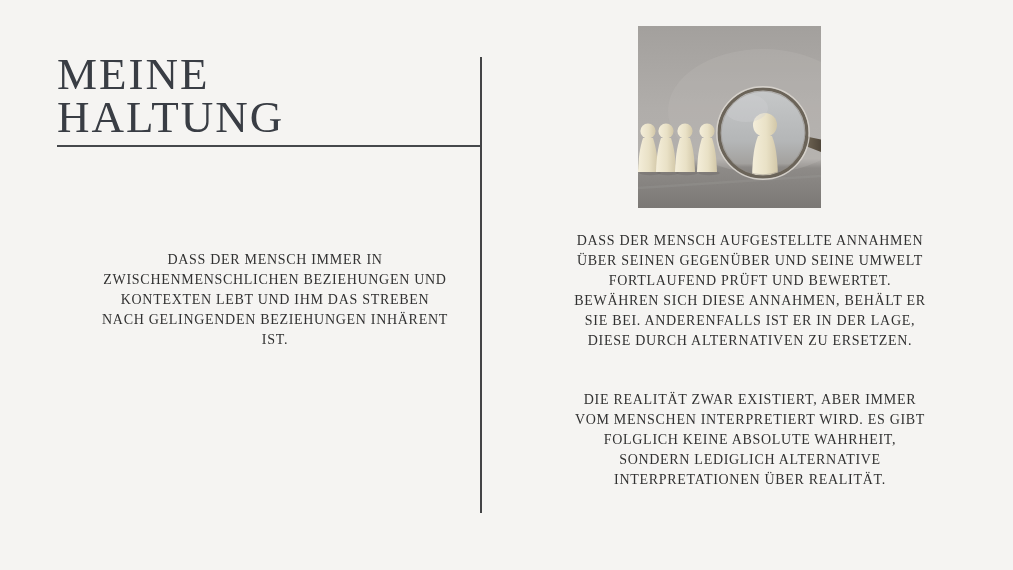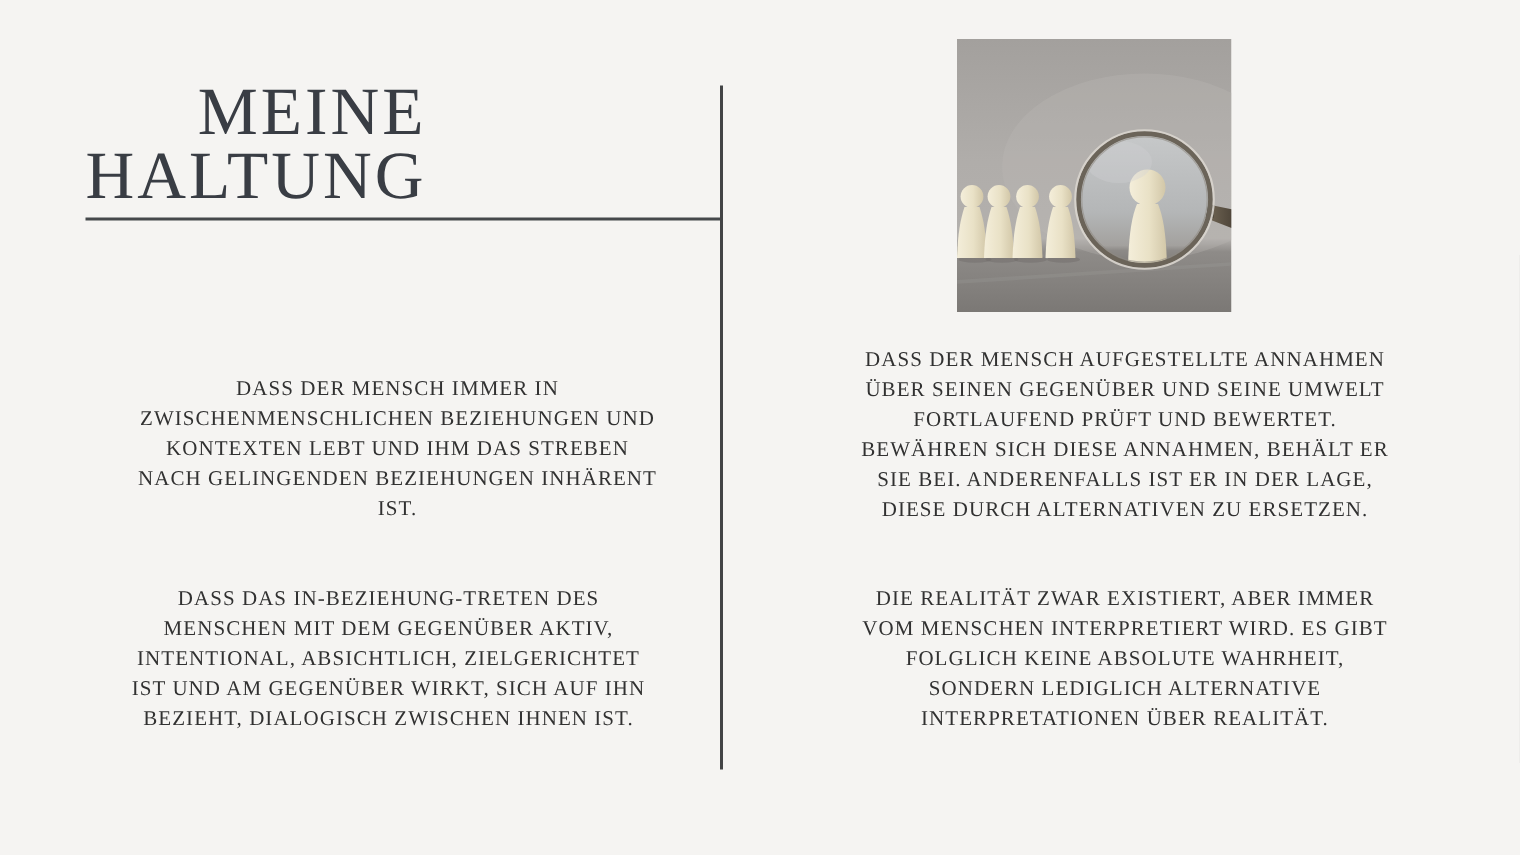--- a/index.html
+++ b/index.html
@@ -18,21 +18,20 @@
     position: absolute;
     left: 57px;
     top: 53px;
     font-family: "Liberation Serif", "DejaVu Serif", serif;
     font-size: 45px;
     line-height: 43px;
     font-weight: 500;
     letter-spacing: 2px;
     color: #393d44;
     white-space: pre-line;
-    text-align: right;
   }
 
   .title-rule {
     position: absolute;
     left: 57px;
     top: 145px;
     width: 424px;
     height: 2px;
     background: #45484b;
   }
@@ -62,21 +61,21 @@
   .para {
     position: absolute;
     font-family: "Liberation Serif", "DejaVu Serif", serif;
     font-size: 14px;
     line-height: 20px;
     letter-spacing: 0.7px;
     color: #313131;
     text-align: center;
     white-space: pre-line;
   }
-  .para-l1 { left: 50px;  top: 250px; width: 430px; }
+  .para-l1 { left: 60px;  top: 250px; width: 430px; }
   .para-l2 { left: 44px;  top: 390px; width: 430px; }
   .para-r1 { left: 515px; top: 231px; width: 470px; }
   .para-r2 { left: 515px; top: 390px; width: 470px; }
 
   .photo {
     position: absolute;
     left: 638px;
     top: 26px;
     width: 183px;
     height: 182px;
@@ -94,25 +93,20 @@
   <div class="title-rule"></div>
 
 
   <div class="divider"></div>
 
   <p class="para para-l1">DASS DER MENSCH IMMER IN
 ZWISCHENMENSCHLICHEN BEZIEHUNGEN UND
 KONTEXTEN LEBT UND IHM DAS STREBEN
 NACH GELINGENDEN BEZIEHUNGEN INHÄRENT
 IST.</p>
-  <p class="para para-l2">DASS DAS IN-BEZIEHUNG-TRETEN DES
-MENSCHEN MIT DEM GEGENÜBER AKTIV,
-INTENTIONAL, ABSICHTLICH, ZIELGERICHTET
-IST UND AM GEGENÜBER WIRKT, SICH AUF IHN
-BEZIEHT, DIALOGISCH ZWISCHEN IHNEN IST.</p>
   <p class="para para-r1">DASS DER MENSCH AUFGESTELLTE ANNAHMEN
 ÜBER SEINEN GEGENÜBER UND SEINE UMWELT
 FORTLAUFEND PRÜFT UND BEWERTET.
 BEWÄHREN SICH DIESE ANNAHMEN, BEHÄLT ER
 SIE BEI. ANDERENFALLS IST ER IN DER LAGE,
 DIESE DURCH ALTERNATIVEN ZU ERSETZEN.</p>
   <p class="para para-r2">DIE REALITÄT ZWAR EXISTIERT, ABER IMMER
 VOM MENSCHEN INTERPRETIERT WIRD. ES GIBT
 FOLGLICH KEINE ABSOLUTE WAHRHEIT,
 SONDERN LEDIGLICH ALTERNATIVE

